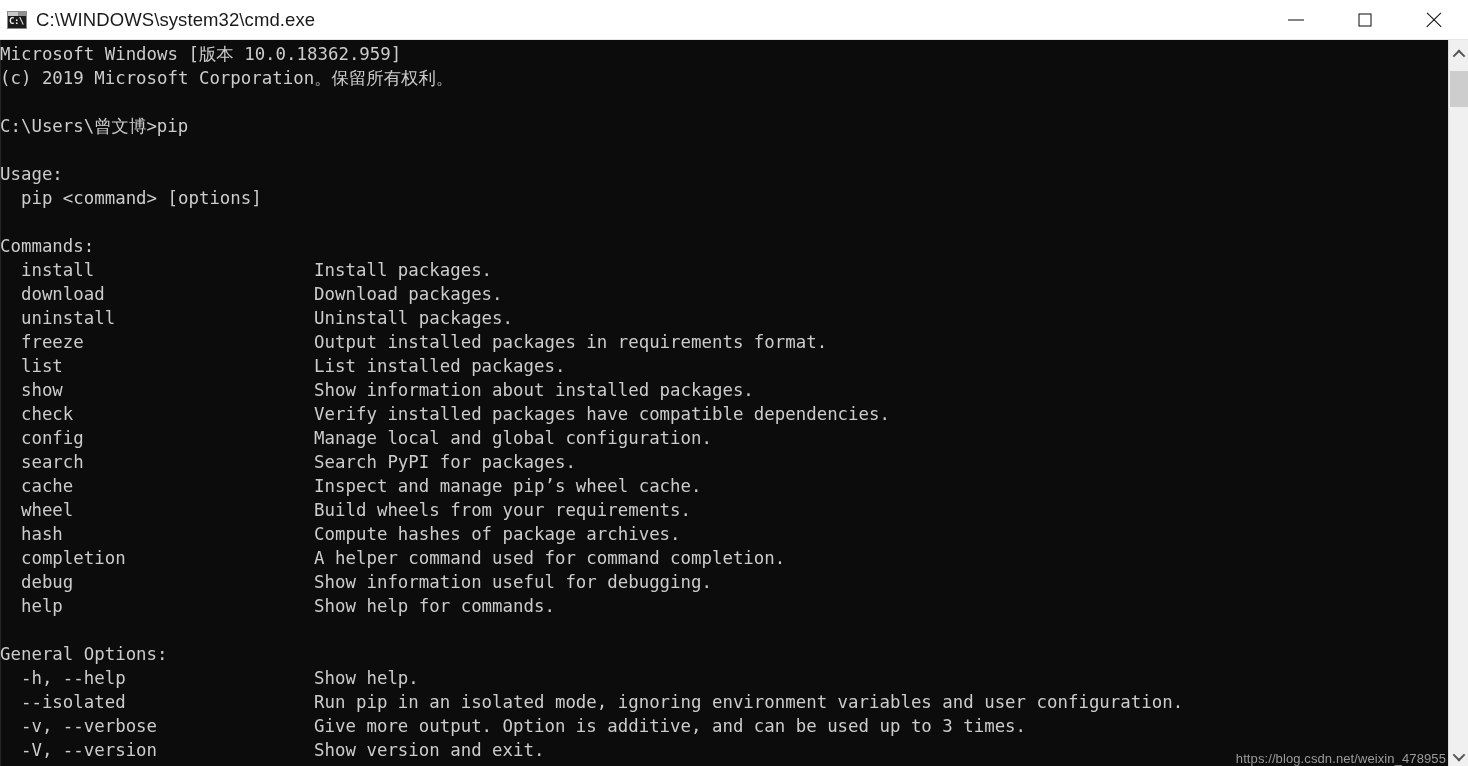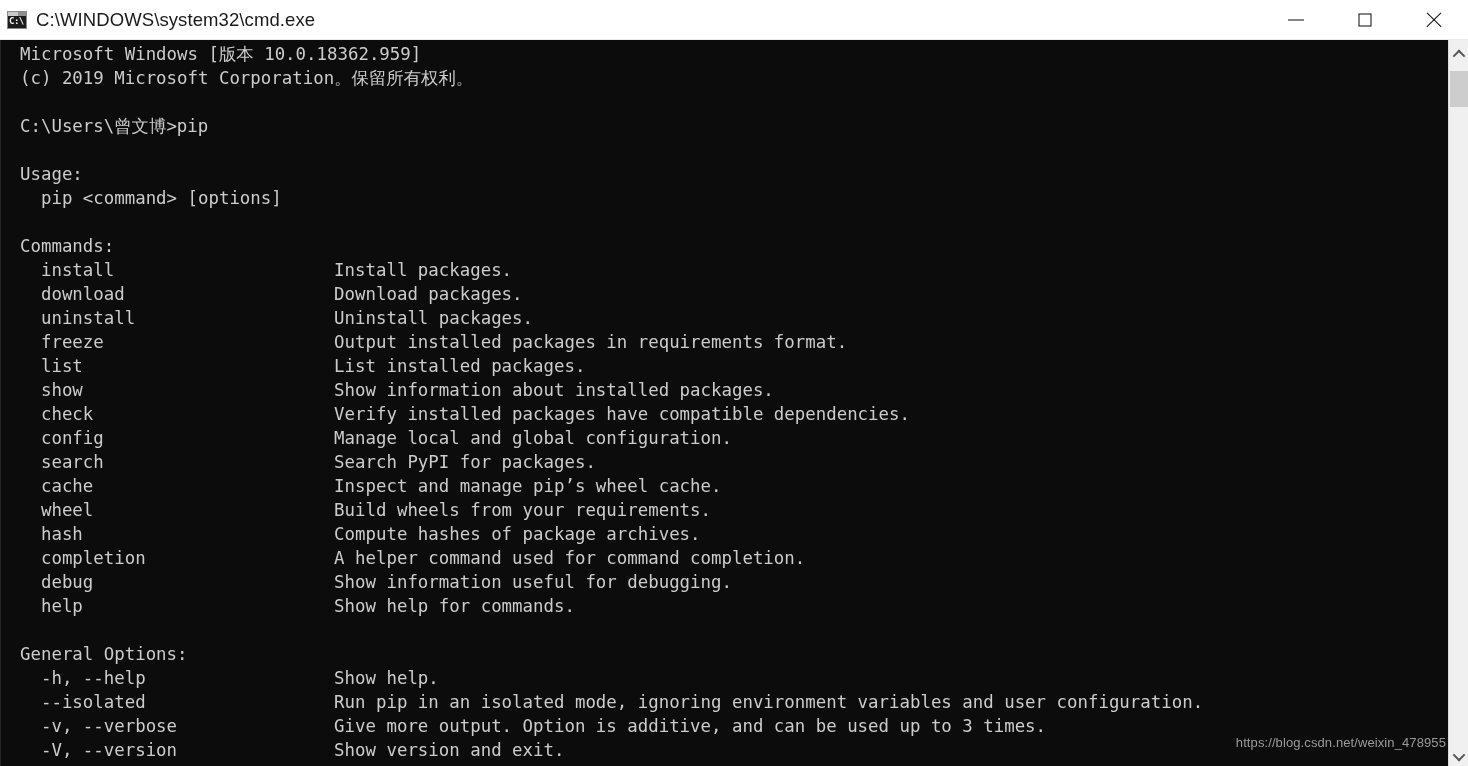--- a/index.html
+++ b/index.html
@@ -156,21 +156,20 @@
     font-family: "DejaVu Sans Mono", "Liberation Mono", monospace;
     font-size: 17.4px;
     line-height: 24px;
     white-space: pre;
     letter-spacing: 0px;
     overflow: hidden;
   }
   .console .line {
     height: 24px;
     white-space: pre;
-    padding-left: 20px;
   }
   .console .line.blank { color: transparent; }
 
   
   .scrollbar {
     position: absolute;
     top: 0;
     right: 0;
     width: 20px;
     bottom: 0;
@@ -204,21 +203,21 @@
     top: 31px;
     width: 18px;
     height: 36px;
     background: #cdcdcd;
   }
 
   
   .watermark {
     position: absolute;
     right: 22px;
-    bottom: 16px;
+    bottom: 0;
     font-family: "Liberation Sans", sans-serif;
     font-size: 13px;
     color: #9a9a9a;
     white-space: nowrap;
     letter-spacing: 0.1px;
   }
 </style>
 </head>
 <body>
 

